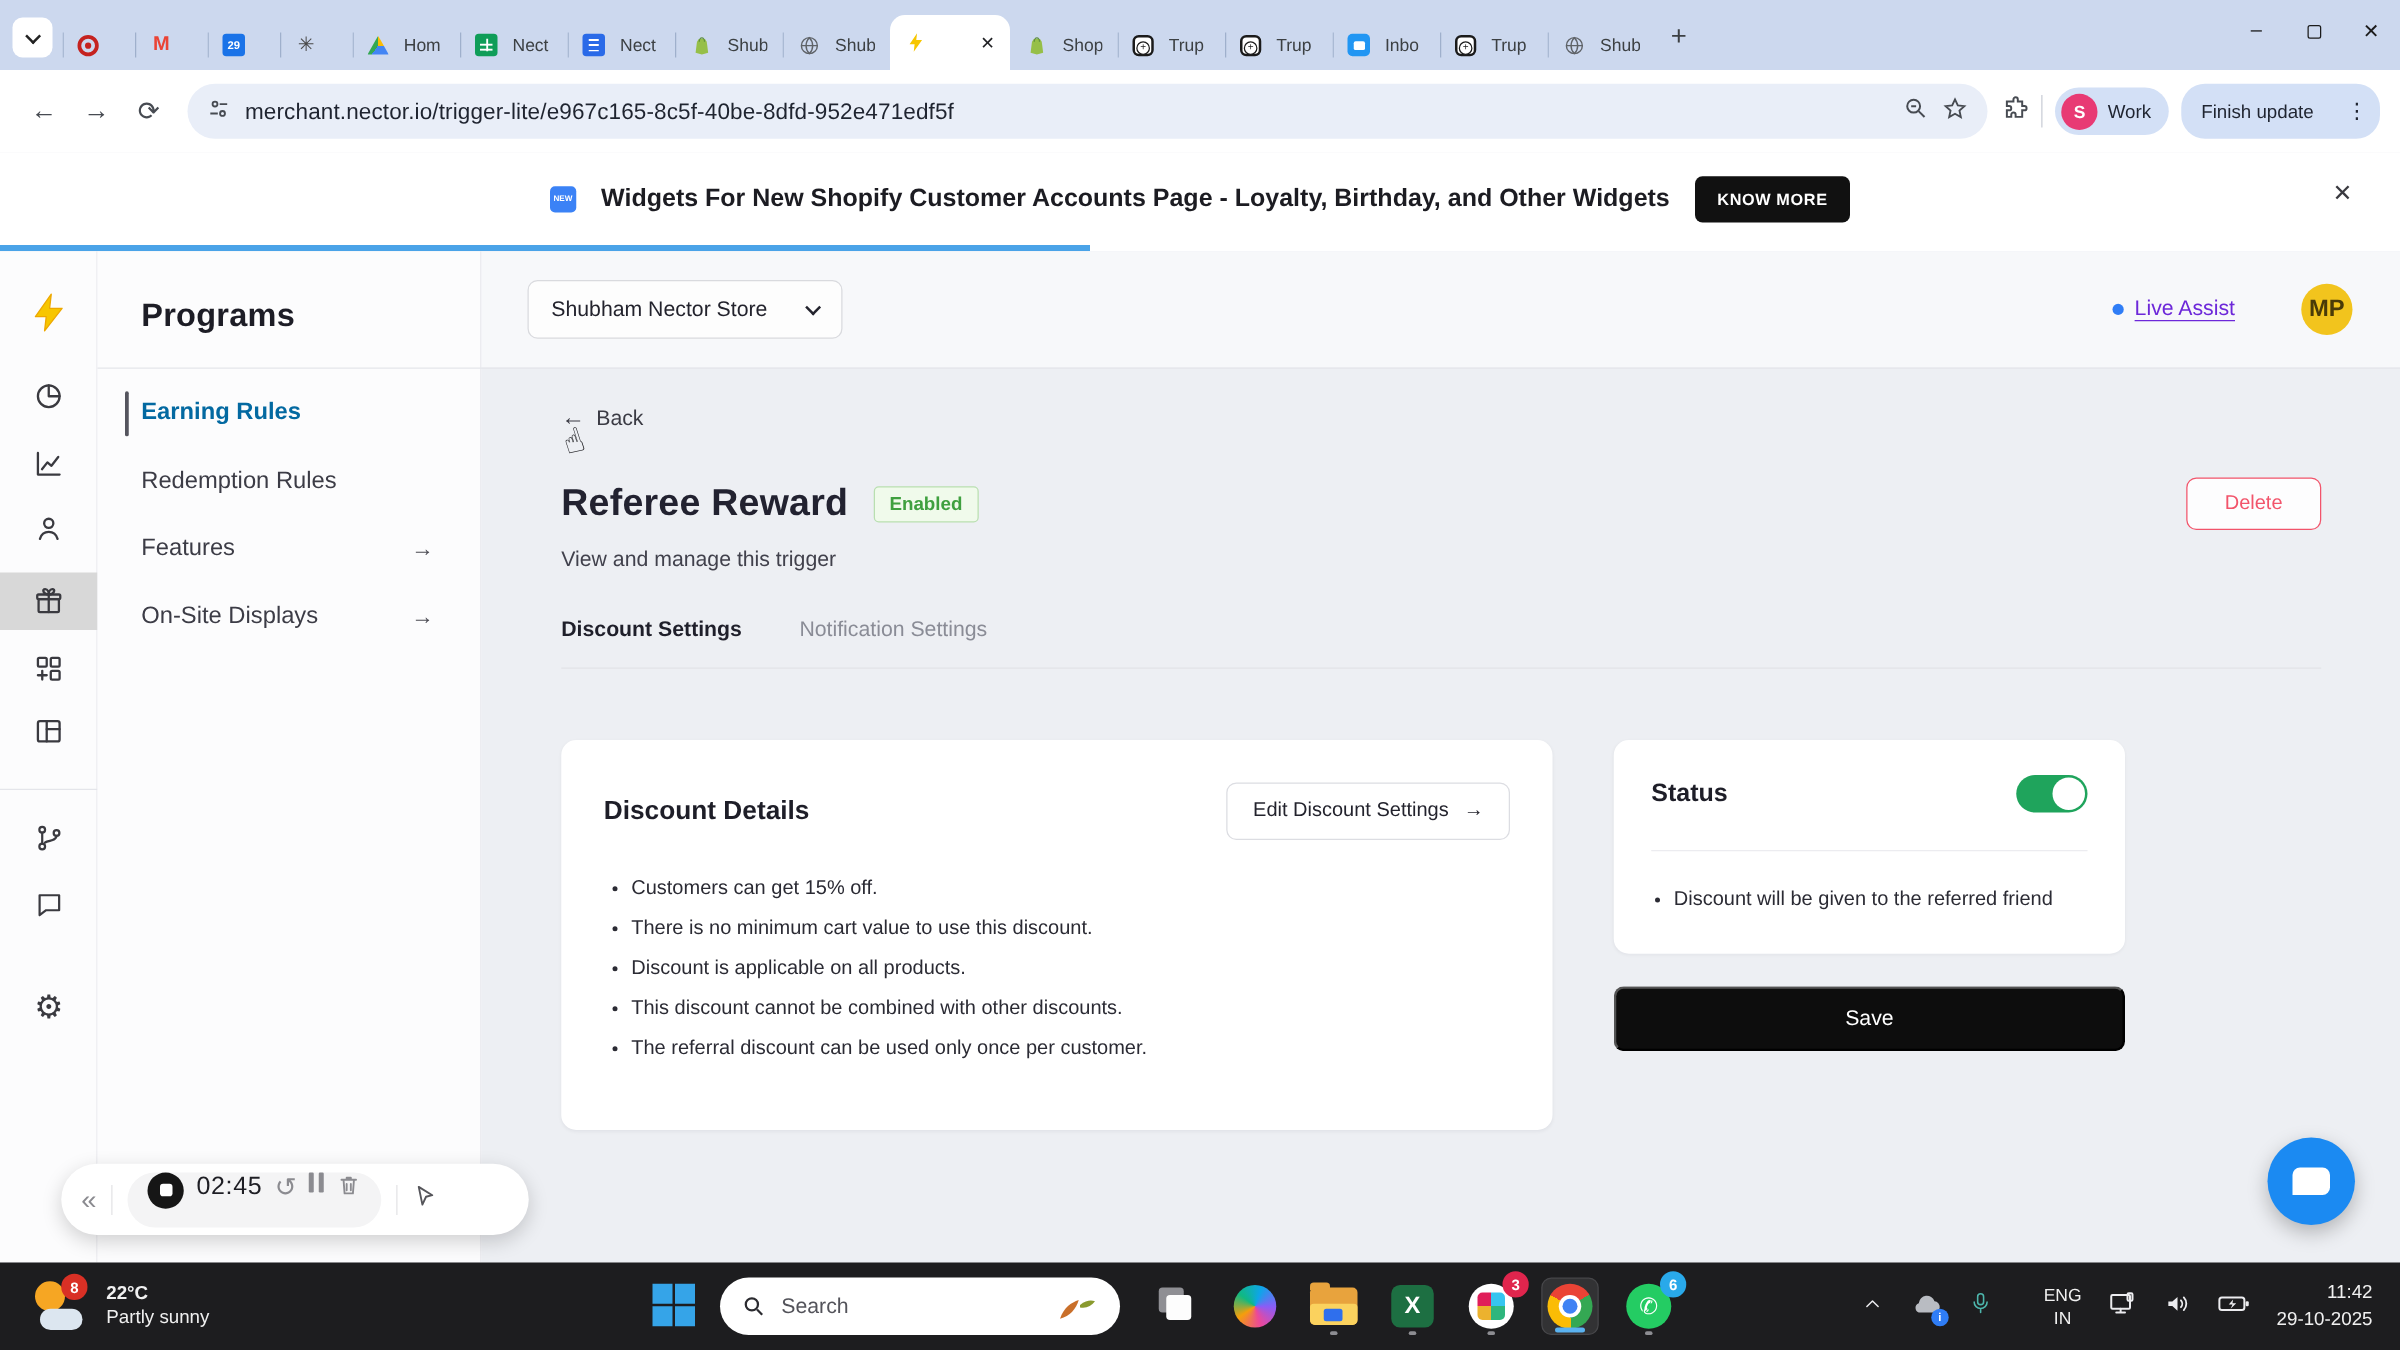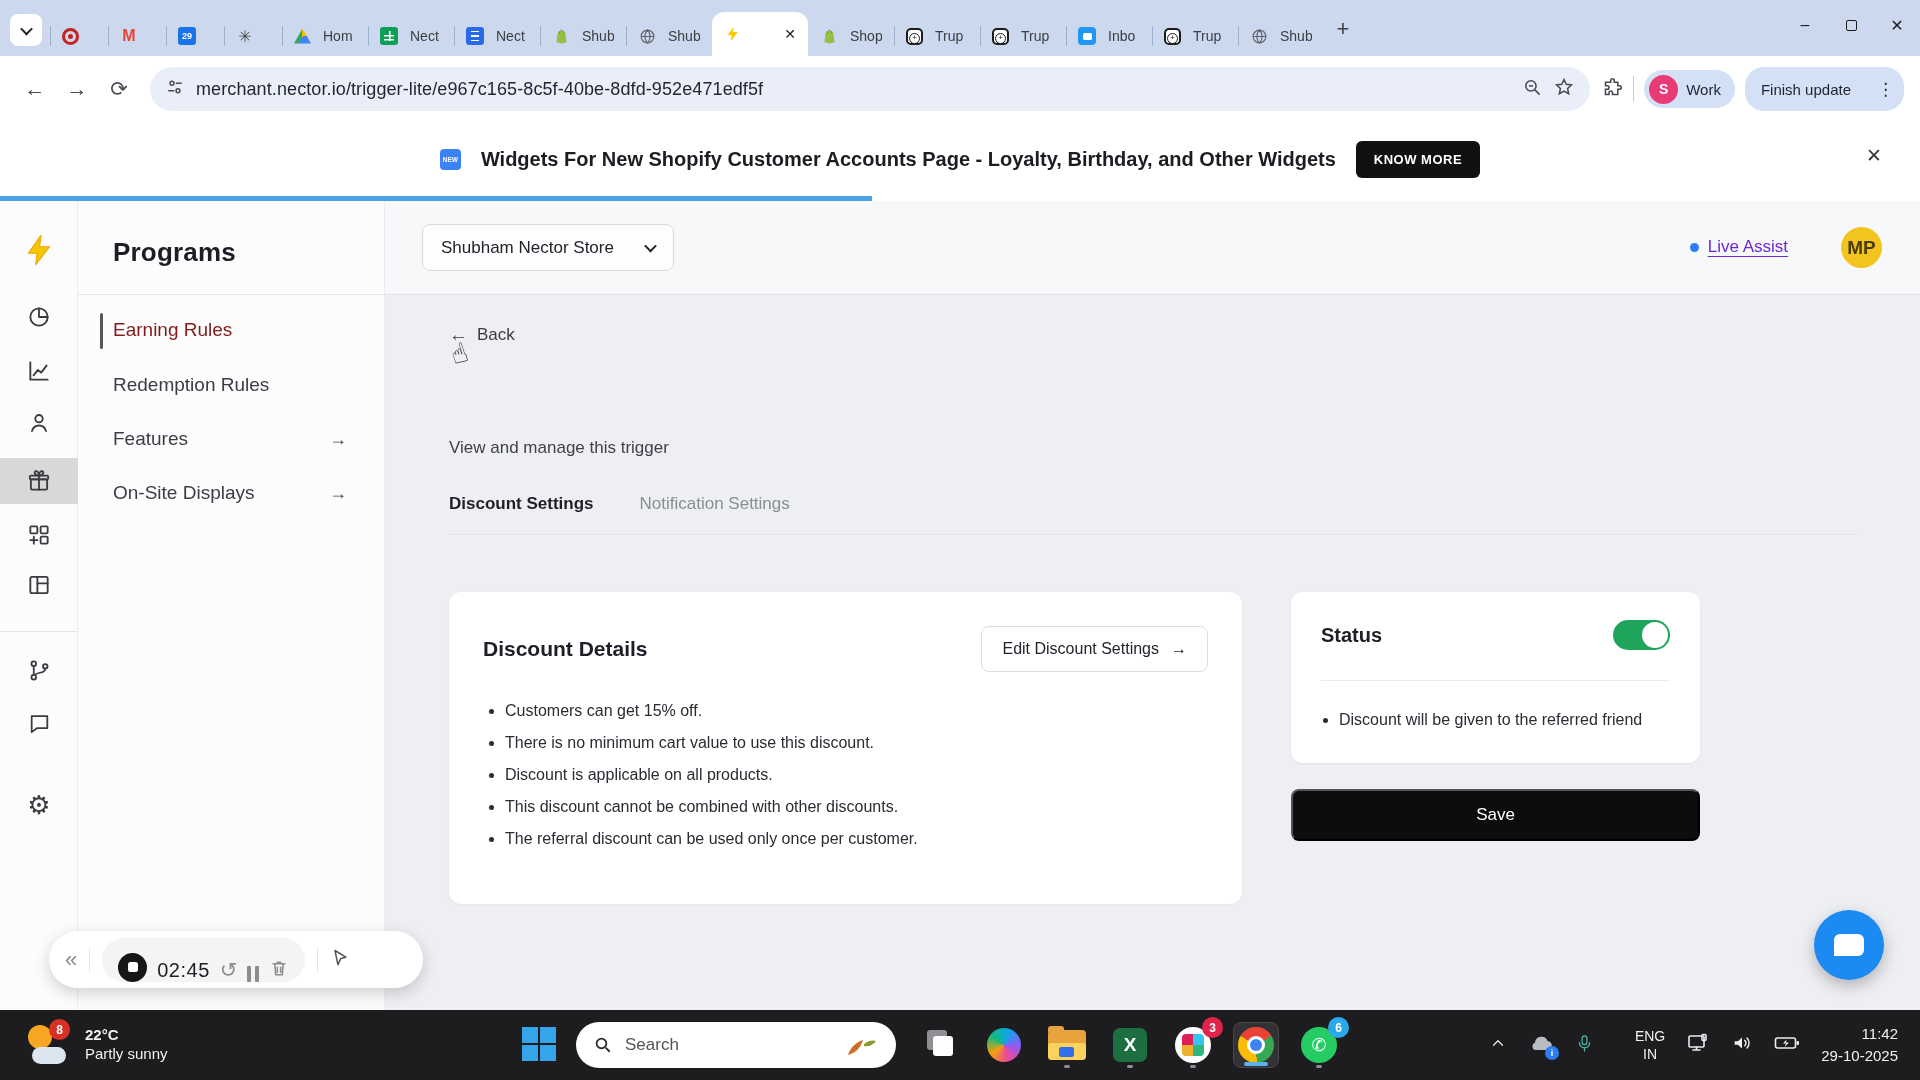--- a/index.html
+++ b/index.html
@@ -74,21 +74,21 @@
   .rail-item { position:absolute; left:0; width:78px; height:46px; display:flex; align-items:center; justify-content:center; }
   .rail-item.active { background:#d8d8d8; }
   .rail svg { stroke:#3a3a40; fill:none; stroke-width:1.7; stroke-linecap:round; stroke-linejoin:round; }
   .rail-divider { position:absolute; left:0; width:78px; top:430px; height:1px; background:#e4e5ea; }
   .gear-glyph { font-size:26px; color:#3a3a40; line-height:1; }
 
   .side { position:relative; width:307px; background:#fcfcfd; border-right:1px solid #ececf0; flex:none; z-index:2; }
   .side-title { position:absolute; left:35px; top:36px; font-size:26px; font-weight:800; color:#1d1d26; letter-spacing:.2px; }
   .side-item { position:absolute; left:35px; display:flex; align-items:center; font-size:19px; color:#3c3c46; width:250px; }
   .side-item .arrow { margin-left:auto; margin-right:16px; color:#4a4a52; font-size:18px; }
-  .side-item.active { font-weight:400; color:#7f1d1d; }
+  .side-item.active { font-weight:700; color:#0369a1; }
   .active-bar { position:absolute; left:22px; width:3px; height:36px; background:#55555e; border-radius:2px; }
 
   .main { position:relative; flex:1; }
   .main-header { position:absolute; left:0; right:0; top:0; height:93px; background:#f7f8fa; }
   .store-select { position:absolute; left:37px; top:23px; width:252px; height:47px; background:#fdfdfd; border:1px solid #d9dade; border-radius:8px; display:flex; align-items:center; padding:0 18px; font-size:17px; color:#23232d; }
   .store-select .chev-down { margin-left:auto; border-color:#23232d; }
   .live-assist { position:absolute; right:132px; top:36px; display:flex; align-items:center; gap:9px; }
   .live-dot { width:9px; height:9px; border-radius:50%; background:#2f7df6; }
   .live-label { font-size:17px; color:#6d28d9; text-decoration:underline; text-underline-offset:4px; }
   .avatar-mp { position:absolute; right:38px; top:26px; width:41px; height:41px; border-radius:50%; background:#f2c41d; color:#4a3b08; font-size:19px; font-weight:700; display:flex; align-items:center; justify-content:center; }
@@ -121,21 +121,21 @@
   .toggle-knob { position:absolute; right:2px; top:2px; width:26px; height:26px; border-radius:50%; background:#fff; }
   .status-div { height:1px; background:#ececf0; margin:30px 0 26px; }
   .status-bullets { margin-left:18px; }
   .status-bullets li { font-size:16px; color:#2b2b34; line-height:1.6; }
   .save-btn { margin-top:26px; width:100%; height:52px; background:#0d0d0d; color:#fff; font-size:17px; border-radius:8px; display:flex; align-items:center; justify-content:center; }
 
   
   .recorder { position:absolute; left:49px; top:931px; width:374px; height:57px; background:#fff; border-radius:29px; box-shadow:0 5px 16px rgba(0,0,0,.18); display:flex; align-items:center; padding:0 16px; gap:12px; z-index:8; }
   .rec-collapse { font-size:22px; color:#8b8b90; }
   .rec-div { width:1px; height:24px; background:#e4e4e6; }
-  .rec-inner { background:#f4f4f5; border-radius:22px; height:44px; display:flex; align-items:flex-end; gap:10px; padding:0 16px; }
+  .rec-inner { background:#f4f4f5; border-radius:22px; height:44px; display:flex; align-items:flex-start; gap:10px; padding:0 16px; }
   .rec-stop { width:29px; height:29px; border-radius:50%; background:#161616; display:flex; align-items:center; justify-content:center; }
   .rec-stop::after { content:""; width:10px; height:10px; background:#fff; border-radius:2.5px; }
   .rec-time { font-size:20px; color:#1e1e24; letter-spacing:.5px; }
   .rec-restart { font-size:21px; color:#8b8b90; }
   .rec-pause { display:flex; gap:4px; }
   .rec-pause i { width:4px; height:16px; background:#8b8b90; border-radius:1px; }
   .rec-icon svg { stroke:#8b8b90; fill:none; stroke-width:1.8; stroke-linecap:round; stroke-linejoin:round; }
   .rec-cursor svg { stroke:#55555a; fill:#fff; stroke-width:1.8; stroke-linejoin:round; }
 
   
@@ -452,20 +452,25 @@
         <div class="avatar-mp">MP</div>
       </div>
 
       <div class="content">
         <div class="back-row">
           <span class="back-arrow">←</span>
           <span>Back</span>
         </div>
         <span class="cursor-hand">☝</span>
 
+        <div class="title-row">
+          <h1 class="page-title">Referee Reward</h1>
+          <span class="enabled-badge">Enabled</span>
+          <button class="delete-btn">Delete</button>
+        </div>
         <div class="subtitle">View and manage this trigger</div>
 
         <div class="tabs-row">
           <span class="tab-link active">Discount Settings</span>
           <span class="tab-link">Notification Settings</span>
         </div>
 
         <div class="cards-row">
           <section class="card discount-card">
             <div class="card-head">

